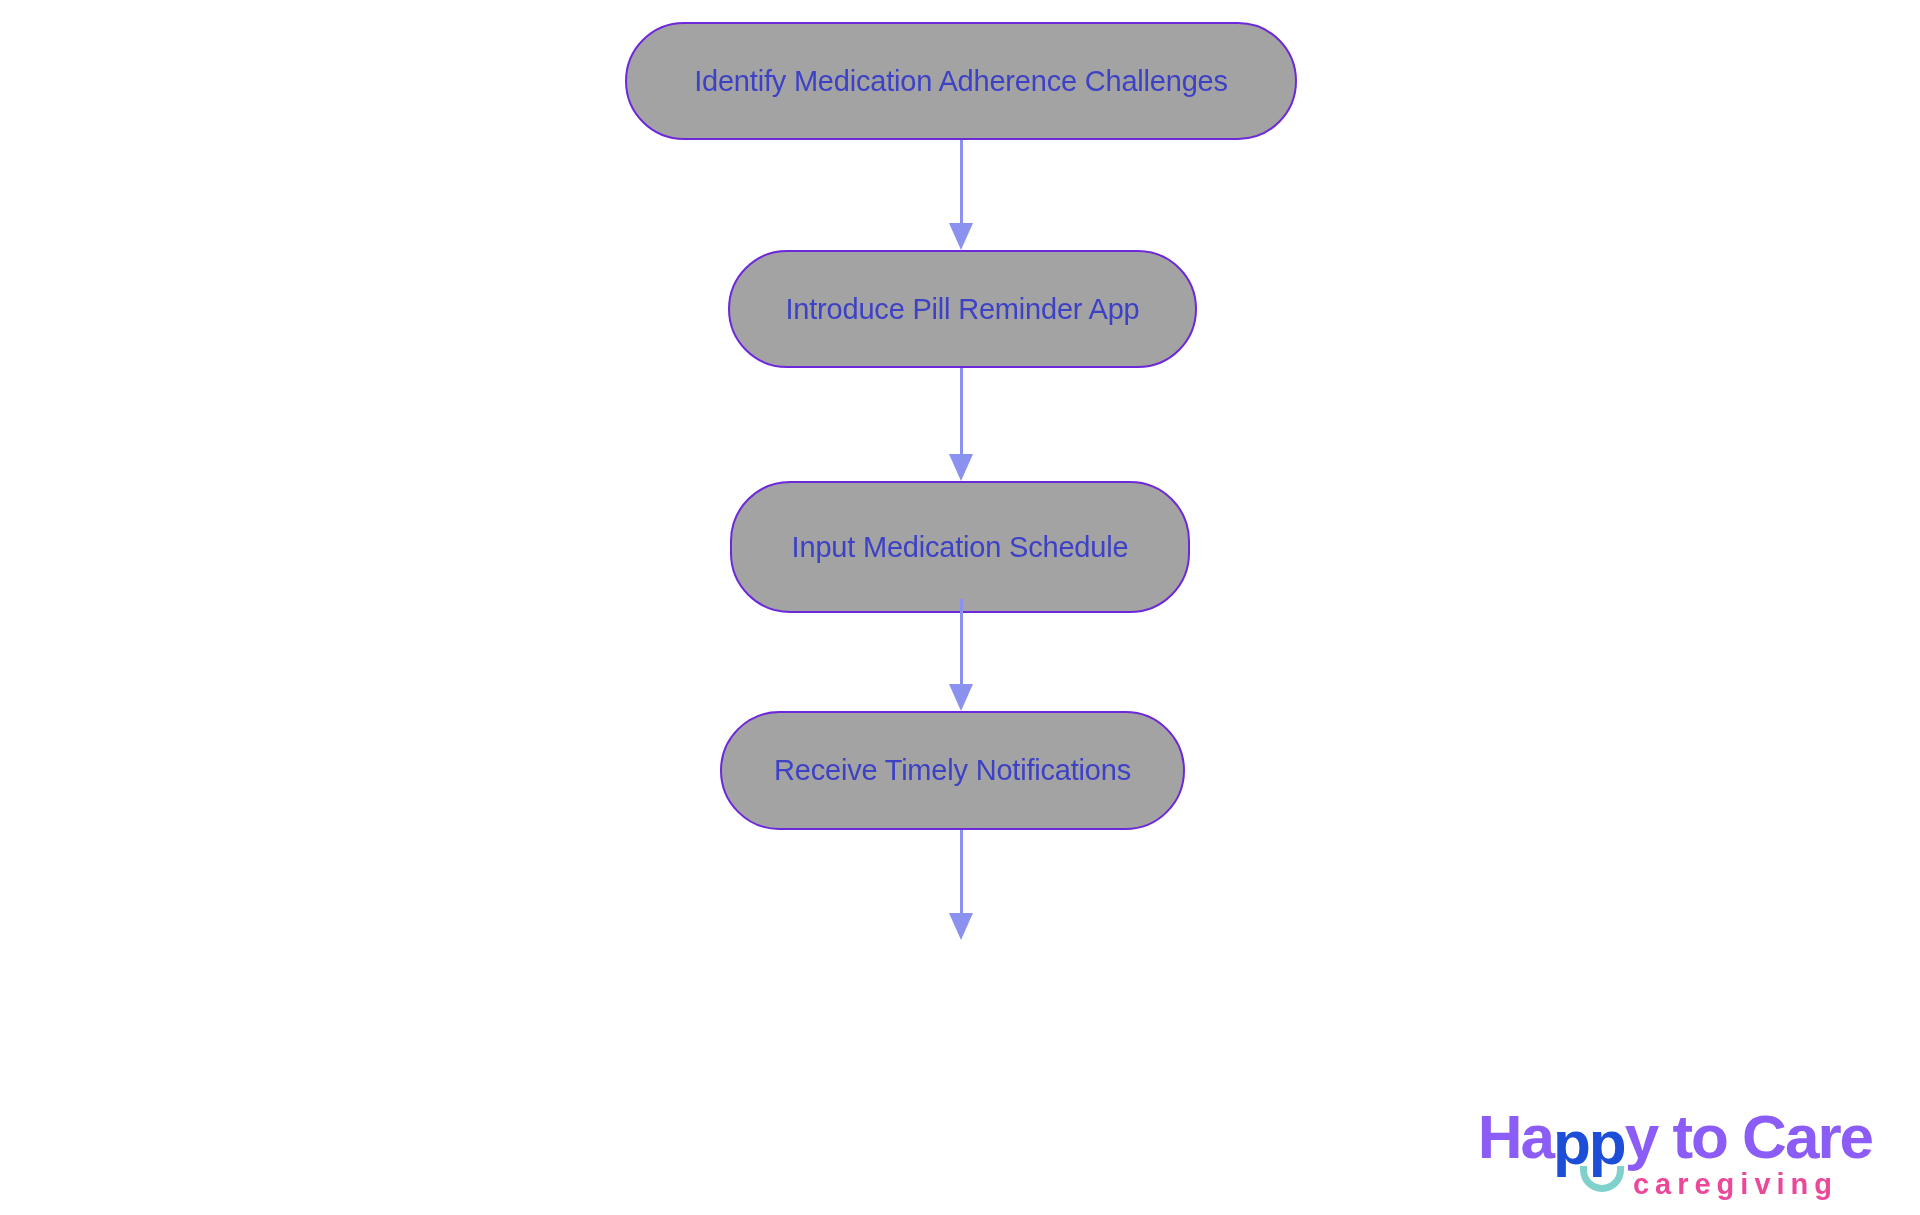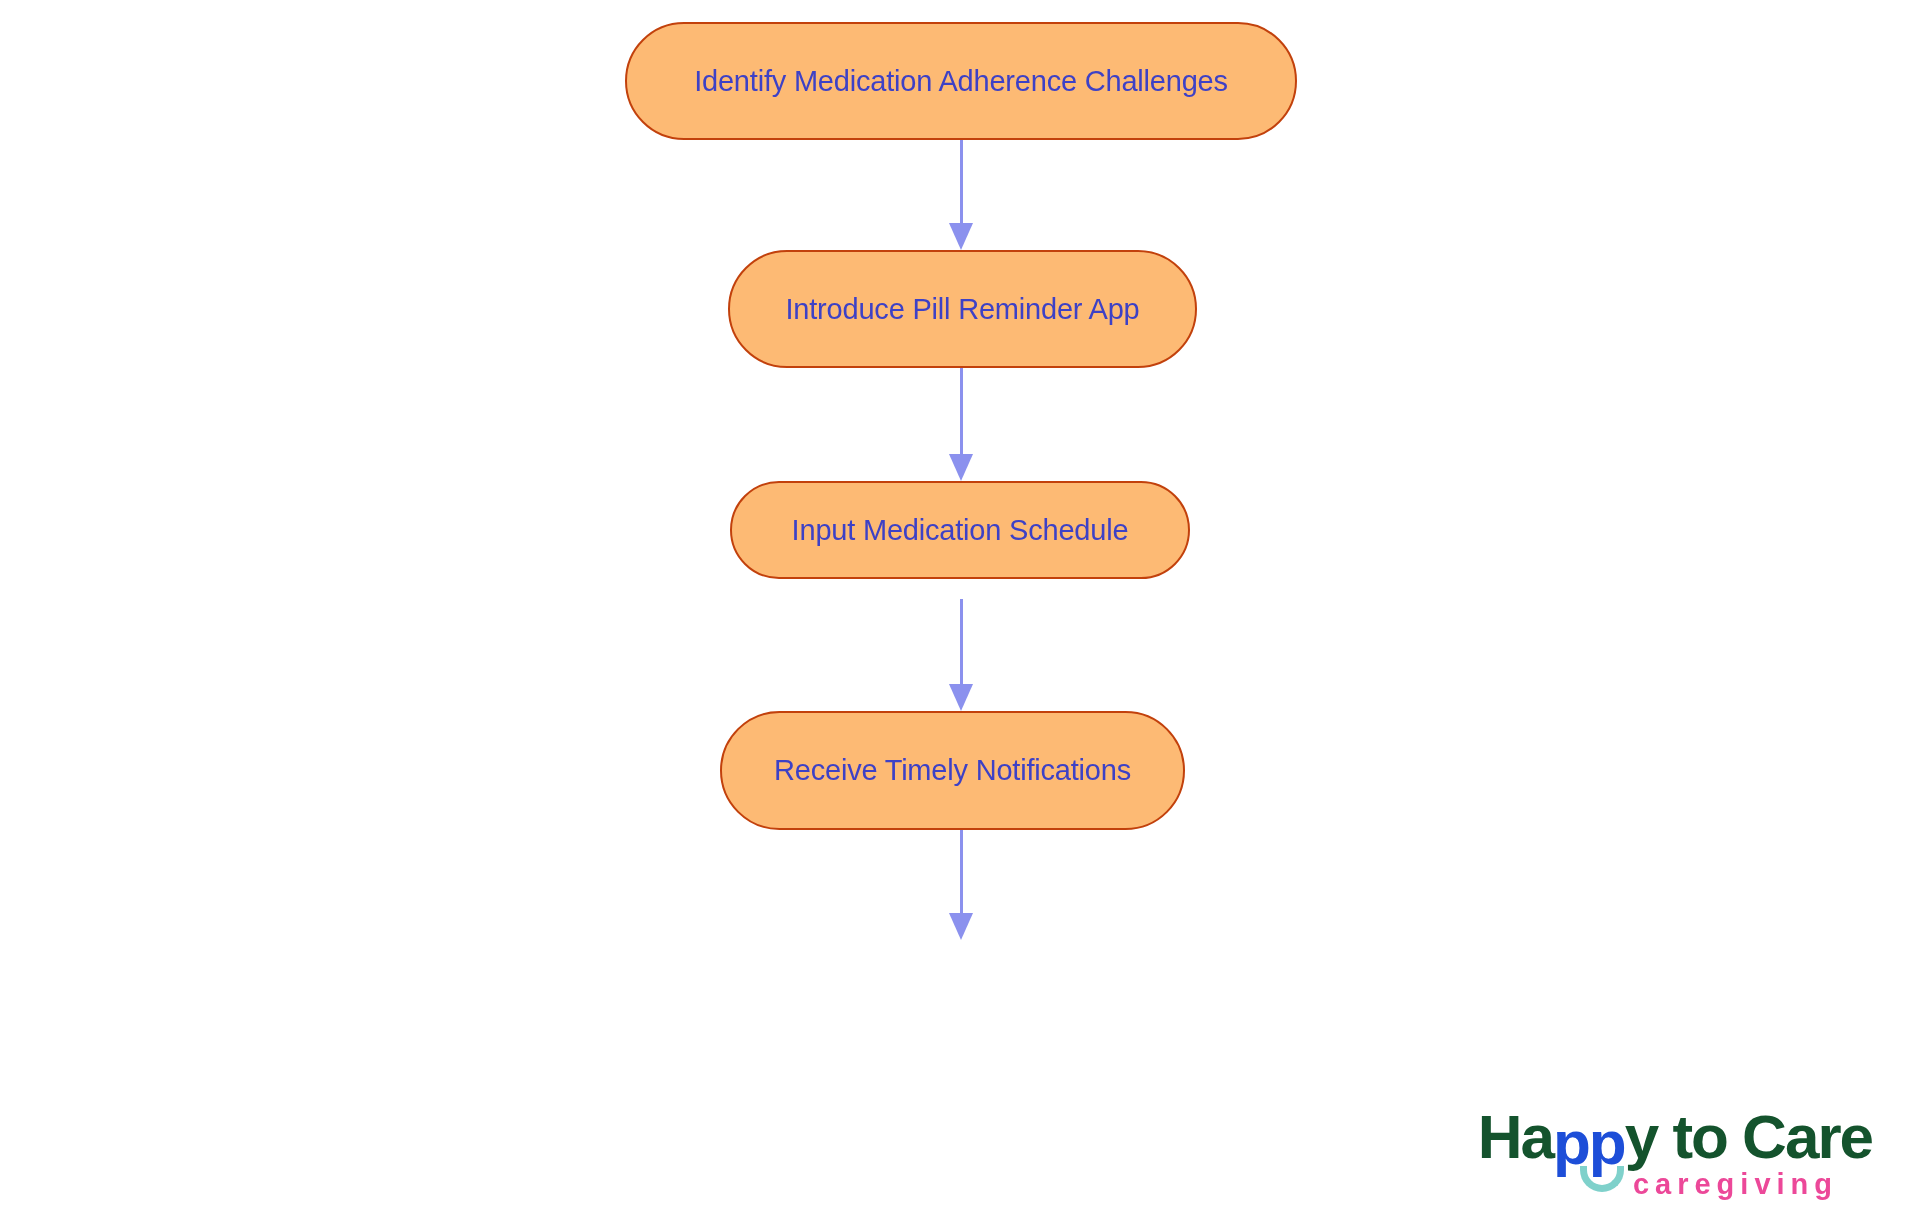--- a/index.html
+++ b/index.html
@@ -13,35 +13,35 @@
     width: 1920px;
     height: 1215px;
     background: #ffffff;
     overflow: hidden;
   }
 
   
   .flow-node {
     position: absolute;
     box-sizing: border-box;
-    background: #fdba74;
-    border: 2px solid #c2410c;
+    background: #a3a3a3;
+    border: 2px solid #6d28d9;
     border-radius: 60px;
     display: flex;
     align-items: center;
     justify-content: center;
     color: #3d41c6;
     font-size: 29px;
     letter-spacing: -0.2px;
     text-align: center;
     white-space: nowrap;
   }
   .node-1 { left: 625px; top: 22px;  width: 672px; height: 118px; }
   .node-2 { left: 728px; top: 250px; width: 469px; height: 118px; }
-  .node-3 { left: 730px; top: 481px; width: 460px; height: 98px; text-align: right; }
+  .node-3 { left: 730px; top: 481px; width: 460px; height: 132px; text-align: right; }
   .node-4 { left: 720px; top: 711px; width: 465px; height: 119px; }
   .node-5 { left: 569px; top: 940px; width: 786px; height: 122px; }
 
   
   .flow-arrow { position: absolute; width: 24px; }
   .flow-arrow .stem {
     position: absolute;
     left: 10.5px;
     top: 0;
     width: 3px;
@@ -74,21 +74,21 @@
     text-align: right;
   }
   .logo-main {
     position: relative;
     font-size: 62px;
     font-weight: bold;
     letter-spacing: -2px;
     line-height: 1;
     white-space: nowrap;
   }
-  .logo-coral { color: #14532d; }
+  .logo-coral { color: #8b5cf6; }
   .logo-pp {
     color: #1d4ed8;
     position: relative;
     top: 0.09em;
   }
   .logo-smile {
     position: absolute;
     left: 102px;
     top: 60px;
     width: 44px;

